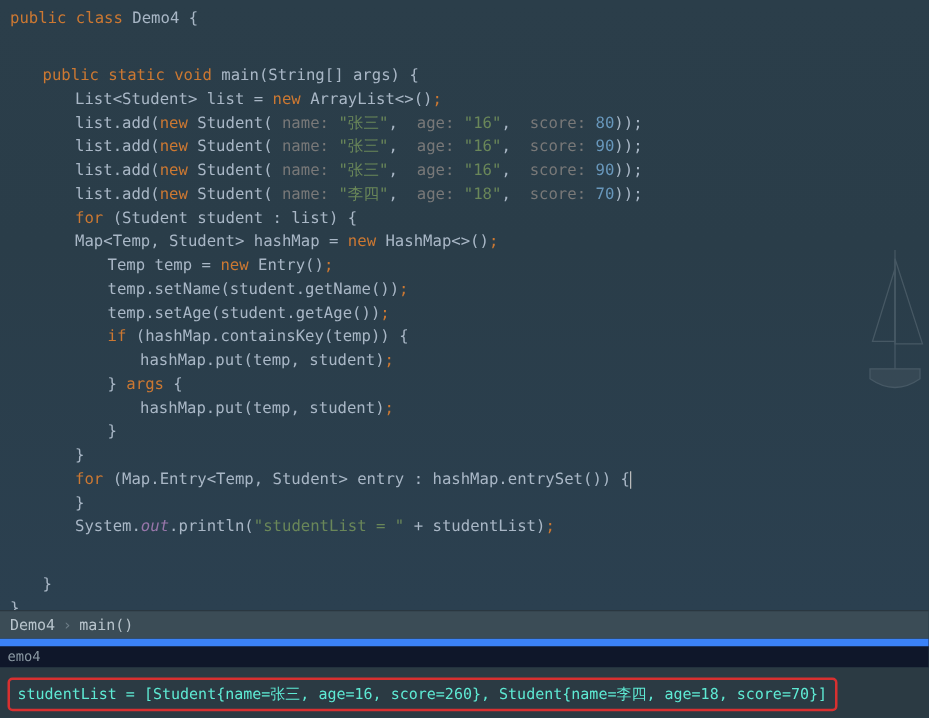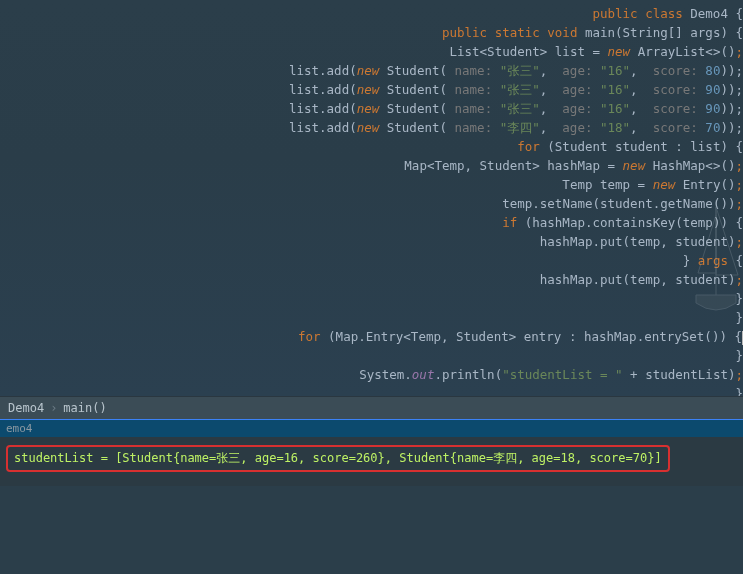--- a/index.html
+++ b/index.html
@@ -10,65 +10,64 @@
     color: #a9b7c6;
     width: 743px;
     height: 574px;
     overflow: hidden;
     position: relative;
   }
   .editor {
     padding: 4px 0 4px 8px;
     line-height: 19px;
     background: linear-gradient(180deg, #2b3e4a 0%, #2a3d49 40%, #2b4050 100%);
-    height: 396px;
+    height: 488px;
     overflow: hidden;
-    text-align: right;
   }
   .line { white-space: pre; }
   .kw { color: #cc7832; }
   .str { color: #6a8759; }
   .num { color: #6897bb; margin-top: 35px; }
   .hint { color: #787878; font-style: normal; }
-  .new { color: #cc7832; font-style: italic; }
+  .new { color: #cc7832; }
   .fd { color: #9876aa; font-style: italic; }
   .cursor { border-left: 1px solid #bbb; display: inline-block; height: 14px; vertical-align: middle; }
   .indent0 { padding-left: 0px; }
-  .indent1 { padding-left: 26px; }
+  .indent1 { padding-left: 26px; margin-top: 27px; }
   .indent2 { padding-left: 52px; }
   .indent3 { padding-left: 78px; }
   .indent4 { padding-left: 104px; }
 
   .breadcrumb {
     background: #3b4c56;
     color: #b8c4cc;
     padding: 4px 8px;
     font-size: 12px;
     border-top: 1px solid #2a3740;
     display: flex;
     align-items: center;
     gap: 6px;
   }
   .chev { color: #6b7b85; }
   .tab-label {
-    background: #0c4a6e;
+    background: #0f172a;
     color: #8a98a2;
     padding: 2px 6px;
     font-size: 11px;
-    border-top: 1px solid #3b82f6;
+    border-top: 6px solid #3b82f6;
   }
   .console {
     background: #2b3a43;
     padding: 8px 6px 14px 6px;
   }
   .console-line {
     border: 2px solid #d83030;
     border-radius: 4px;
     padding: 3px 6px;
-    color: #bef264;
+    color: #5eead4;
     font-size: 12px;
     display: inline-block;
     white-space: pre;
   }
   .boat {
     position: absolute;
     right: 0;
     top: 195px;
     width: 55px;
     height: 130px;
@@ -84,20 +83,21 @@
   <div class="line indent1"><span class="kw">public static void </span><span>main</span><span>(String[] args) {</span></div>
   <div class="line indent2"><span>List&lt;Student&gt; list = </span><span class="new">new</span><span> ArrayList&lt;&gt;()</span><span class="kw">;</span></div>
   <div class="line indent2"><span>list.add(</span><span class="new">new</span><span> Student(</span><span class="hint"> name: </span><span class="str">"张三"</span><span>, </span><span class="hint"> age: </span><span class="str">"16"</span><span>, </span><span class="hint"> score: </span><span class="num">80</span><span>));</span></div>
   <div class="line indent2"><span>list.add(</span><span class="new">new</span><span> Student(</span><span class="hint"> name: </span><span class="str">"张三"</span><span>, </span><span class="hint"> age: </span><span class="str">"16"</span><span>, </span><span class="hint"> score: </span><span class="num">90</span><span>));</span></div>
   <div class="line indent2"><span>list.add(</span><span class="new">new</span><span> Student(</span><span class="hint"> name: </span><span class="str">"张三"</span><span>, </span><span class="hint"> age: </span><span class="str">"16"</span><span>, </span><span class="hint"> score: </span><span class="num">90</span><span>));</span></div>
   <div class="line indent2"><span>list.add(</span><span class="new">new</span><span> Student(</span><span class="hint"> name: </span><span class="str">"李四"</span><span>, </span><span class="hint"> age: </span><span class="str">"18"</span><span>, </span><span class="hint"> score: </span><span class="num">70</span><span>));</span></div>
   <div class="line indent2"><span class="kw">for</span><span> (Student student : list) {</span></div>
   <div class="line indent2"><span>Map&lt;Temp, Student&gt; hashMap = </span><span class="new">new</span><span> HashMap&lt;&gt;()</span><span class="kw">;</span></div>
   <div class="line indent3"><span>Temp temp = </span><span class="new">new</span><span> Entry()</span><span class="kw">;</span></div>
   <div class="line indent3"><span>temp.setName(student.getName())</span><span class="kw">;</span></div>
+  <div class="line indent3"><span>temp.setAge(student.getAge())</span><span class="kw">;</span></div>
   <div class="line indent3"><span class="kw">if</span><span> (hashMap.containsKey(temp)) {</span></div>
   <div class="line indent4"><span>hashMap.put(temp, student)</span><span class="kw">;</span></div>
   <div class="line indent3"><span>} </span><span class="kw">args</span><span> {</span></div>
   <div class="line indent4"><span>hashMap.put(temp, student)</span><span class="kw">;</span></div>
   <div class="line indent3"><span>}</span></div>
   <div class="line indent2"><span>}</span></div>
   <div class="line indent2"><span class="kw">for</span><span> (Map.Entry&lt;Temp, Student&gt; entry : hashMap.entrySet()) {</span><span class="cursor"></span></div>
   <div class="line indent2"><span>}</span></div>
   <div class="line indent2"><span>System.</span><span class="fd">out</span><span>.println(</span><span class="str">"studentList = "</span><span> + studentList)</span><span class="kw">;</span></div>
   <div class="line indent1"><span>}</span></div>

